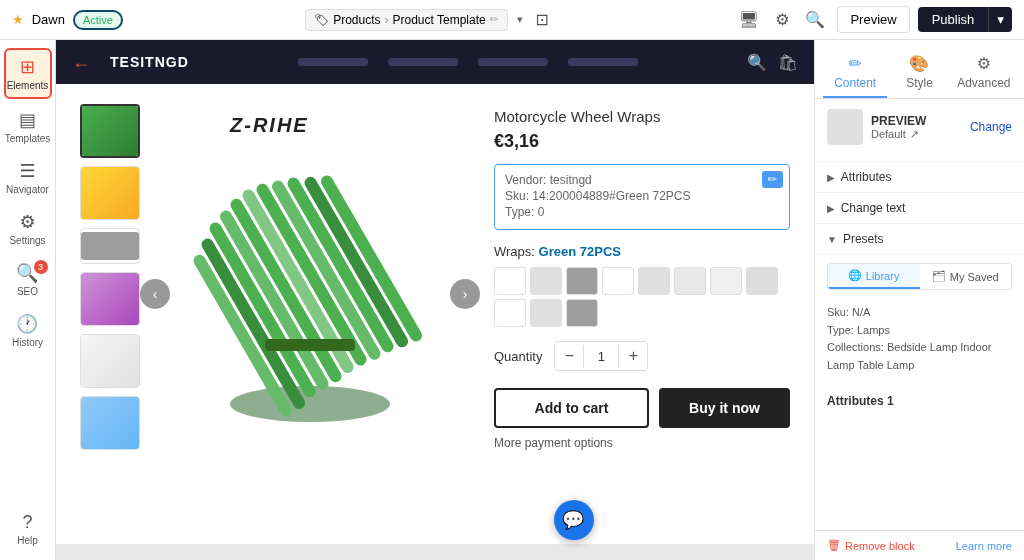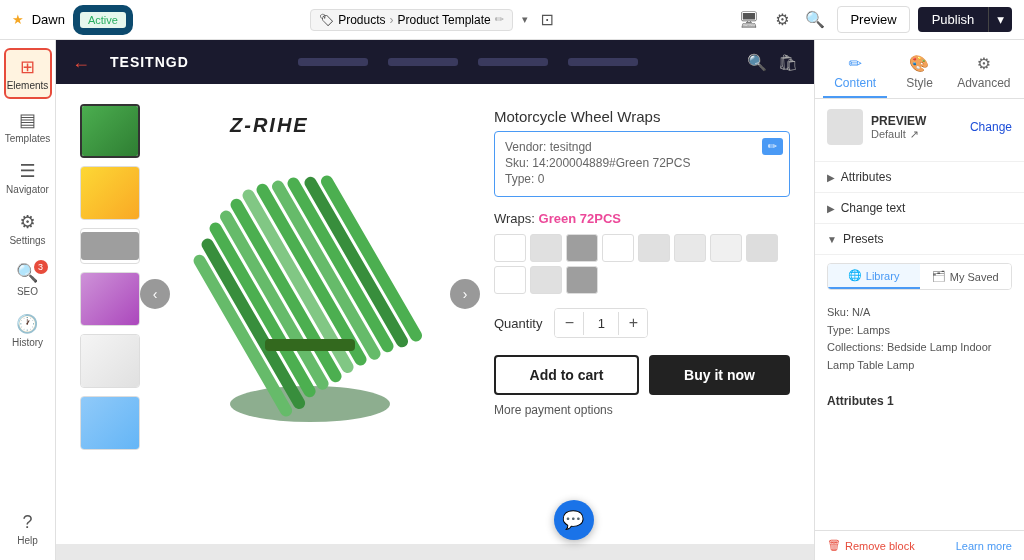--- a/index.html
+++ b/index.html
@@ -12,21 +12,21 @@
       border-bottom: 1px solid #e0e0e0;
       display: flex;
       align-items: center;
       padding: 0 12px;
       gap: 10px;
       flex-shrink: 0;
       z-index: 10;
     }
     .top-bar-left { display: flex; align-items: center; gap: 8px; }
     .dawn-star { color: #f5a623; font-size: 13px; }
-    .active-badge { background: #e6f7ee; color: #27ae60; border-radius: 10px; padding: 2px 8px; font-size: 11px; font-weight: 500; border: 7px solid #0c4a6e; }
+    .active-badge { background: #e6f7ee; color: #27ae60; border-radius: 10px; padding: 2px 8px; font-size: 11px; font-weight: 500; border: 2px solid #0c4a6e; }
     .top-bar-center { flex: 1; display: flex; align-items: center; justify-content: center; gap: 6px; }
     .breadcrumb-tag { display: flex; align-items: center; gap: 4px; background: #f5f5f5; border: 1px solid #ddd; border-radius: 4px; padding: 3px 8px; font-size: 12px; }
     .breadcrumb-arrow { color: #999; }
     .breadcrumb-edit { color: #999; cursor: pointer; font-size: 11px; }
     .breadcrumb-caret { border: none; background: none; color: #666; font-size: 11px; cursor: pointer; padding: 3px; }
     .top-bar-right { display: flex; align-items: center; gap: 8px; }
     .icon-btn { background: none; border: none; cursor: pointer; color: #555; font-size: 16px; padding: 4px; display: flex; align-items: center; }
     .preview-btn { border: 1px solid #ddd; background: #fff; border-radius: 4px; padding: 5px 12px; font-size: 13px; cursor: pointer; }
     .publish-group { display: flex; align-items: stretch; border-radius: 4px; overflow: hidden; }
     .publish-btn { background: #1a1a2e; color: #fff; border: none; padding: 5px 14px; font-size: 13px; cursor: pointer; font-weight: 500; }
@@ -174,41 +174,41 @@
       border: none;
       border-radius: 3px;
       padding: 2px 6px;
       font-size: 11px;
       cursor: pointer;
     }
     .meta-row { font-size: 12px; color: #444; margin-bottom: 2px; }
     .meta-row span { color: #666; }
 
     .color-label { font-size: 13px; margin-bottom: 8px; color: #333; }
-    .color-label strong { color: #ec4899; text-align: right; }
+    .color-label strong { color: #0369a1; text-align: right; }
     .color-swatches { display: flex; gap: 4px; flex-wrap: wrap; margin-bottom: 14px; }
     .swatch {
       width: 32px;
       height: 28px;
       border-radius: 3px;
       border: 1px solid #ddd;
       cursor: pointer;
     }
     .swatch.white-s { background: #fff; }
     .swatch.light-gray { background: #e0e0e0; }
     .swatch.gray { background: #9e9e9e; }
 
     .quantity-row { display: flex; align-items: center; gap: 12px; margin-bottom: 16px; font-size: 13px; color: #333; }
     .qty-control { display: flex; align-items: center; border: 1px solid #ddd; border-radius: 4px; overflow: hidden; }
     .qty-btn { background: #fff; border: none; width: 28px; height: 28px; cursor: pointer; font-size: 16px; color: #555; display: flex; align-items: center; justify-content: center; }
     .qty-value { width: 36px; text-align: center; font-size: 13px; border-left: 1px solid #ddd; border-right: 1px solid #ddd; padding: 4px 0; }
 
     .action-buttons { display: flex; gap: 10px; margin-bottom: 8px; margin-top: 17px; }
     .add-to-cart-btn { flex: 1; padding: 10px; border: 2px solid #222; background: #fff; color: #222; font-size: 14px; font-weight: 600; border-radius: 4px; cursor: pointer; }
-    .buy-now-btn { flex: 1; padding: 10px; border: none; background: #222; color: #fff; font-size: 14px; font-weight: 600; border-radius: 4px; cursor: pointer; }
+    .buy-now-btn { flex: 1; padding: 0; border: none; background: #222; color: #fff; font-size: 14px; font-weight: 600; border-radius: 4px; cursor: pointer; }
     .more-payment { text-align: left; font-size: 12px; color: #555; cursor: pointer; }
 
     
     .right-panel {
       width: 210px;
       background: #fff;
       border-left: 1px solid #e0e0e0;
       display: flex;
       flex-direction: column;
       flex-shrink: 0;
@@ -432,20 +432,21 @@
 
               <rect x="80" y="195" width="90" height="12" rx="4" fill="#33691e"></rect>
             </svg>
             <button class="nav-arrow nav-prev">‹</button>
             <button class="nav-arrow nav-next">›</button>
           </div>
         </div>
 
         <div class="product-info">
           <div class="product-title">Motorcycle Wheel Wraps</div>
+          <div class="product-price">€3,16</div>
 
           <div class="product-meta-box">
             <button class="meta-edit-btn">✏</button>
             <div class="meta-row">
               <span>Vendor:</span>
               <span>tesitngd</span>
             </div>
             <div class="meta-row">
               <span>Sku:</span>
               <span>14:200004889#Green 72PCS</span>

